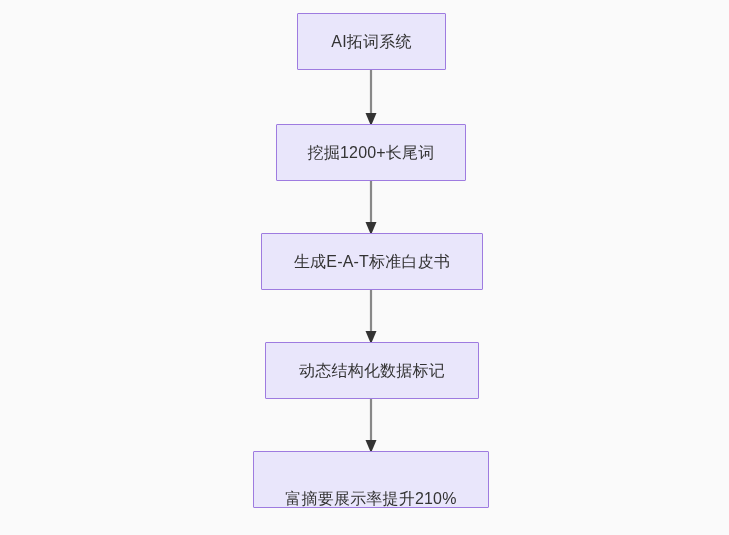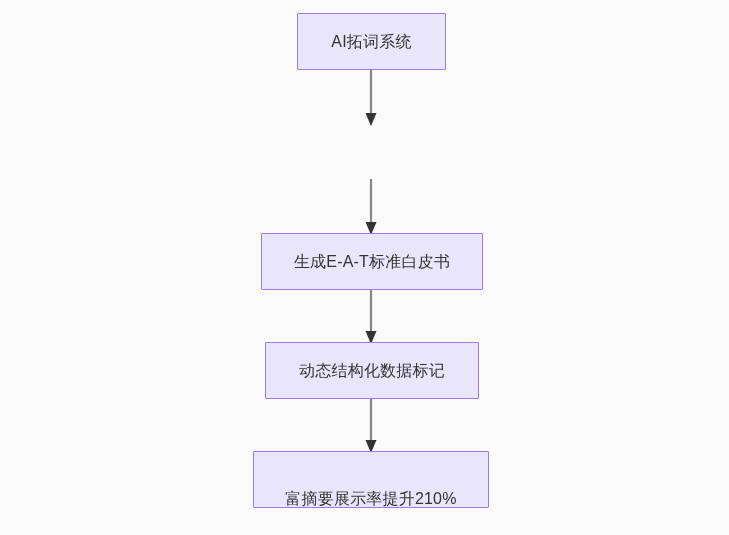--- a/index.html
+++ b/index.html
@@ -75,20 +75,23 @@
     <svg width="30" height="58" viewBox="0 0 30 58" aria-hidden="true">
       <line x1="15" y1="0" x2="15" y2="47" stroke="#888888" stroke-width="2.2"></line>
       <path d="M15 56 L9.5 43 L20.5 43 Z" fill="#333333"></path>
     </svg>
   </div>
 
   <div class="node" style="left:297px; top:13px; width:149px; height:57px;">
     <span class="node-label">AI拓词系统</span>
   </div>
 
+  <div class="node" style="left:276px; top:124px; width:190px; height:57px;">
+    <span class="node-label">挖掘1200+长尾词</span>
+  </div>
 
   <div class="node" style="left:261px; top:233px; width:222px; height:57px;">
     <span class="node-label">生成E-A-T标准白皮书</span>
   </div>
 
   <div class="node" style="left:265px; top:342px; width:214px; height:57px;">
     <span class="node-label">动态结构化数据标记</span>
   </div>
 
   <div class="node" style="left:253px; top:451px; width:236px; height:57px;align-items:flex-end;">

